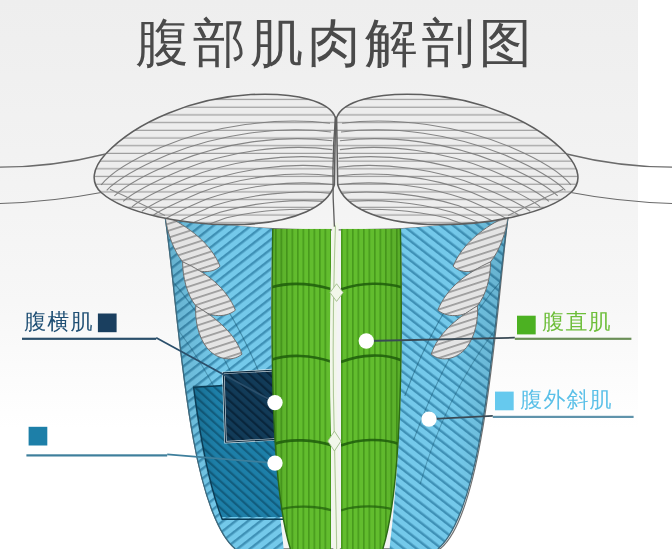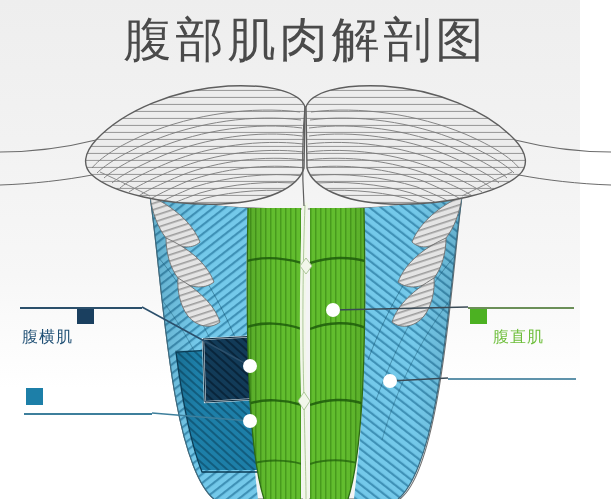--- a/index.html
+++ b/index.html
@@ -22,37 +22,37 @@
     font-size:48px;
     letter-spacing:4px;
     color:#4a4a4a;
     font-weight:400;
     line-height:60px;
     white-space:nowrap;
     user-select:none;
   }
 
   .label{position:absolute;display:flex;align-items:center;white-space:nowrap;}
-  .label .txt{font-size:16px;letter-spacing:1px;line-height:22px;margin-top:44px;}
+  .label .txt{font-size:20px;letter-spacing:1px;line-height:22px;}
   .sw{width:17px;height:17px;display:inline-block;}
   .rule{position:absolute;height:2px;}
 
   
   #lbl-tva{left:22px;top:282px;}
   #lbl-tva .txt{color:#1f4f74;margin-right:4px;}
   #lbl-tva .sw{background:#1a3f5f;}
   #rule-tva{left:20px;top:307px;width:122px;background:#2b4f6b;}
 
   #lbl-io{left:26px;top:388px;}
   #lbl-io .txt{color:#2f9bc4;margin-right:4px;}
   #lbl-io .sw{background:#1d7fa8;}
   #rule-io{left:24px;top:413px;width:128px;background:#3e7f9c;}
 
   
-  #lbl-ra{left:470px;top:282px;}
+  #lbl-ra{left:470px;top:282px;align-items:flex-end;}
   #lbl-ra .sw{background:#4cb122;margin-right:6px;}
   #lbl-ra .txt{color:#6dbe3a;}
   #rule-ra{left:468px;top:307px;width:106px;background:#6b8f58;}
 
   #lbl-eo{left:450px;top:353px;}
   #lbl-eo .sw{background:#66c9ee;margin-right:6px;}
   #lbl-eo .txt{color:#5bc0e8;}
   #rule-eo{left:448px;top:378px;width:128px;background:#5f93ab;}
 </style>
 </head>
@@ -312,15 +312,19 @@
     <span class="sw"></span>
   </div>
   <div class="rule" id="rule-io"></div>
 
   <div class="label" id="lbl-ra">
     <span class="sw"></span>
     <span class="txt">腹直肌</span>
   </div>
   <div class="rule" id="rule-ra"></div>
 
+  <div class="label" id="lbl-eo">
+    <span class="sw"></span>
+    <span class="txt">腹外斜肌</span>
+  </div>
   <div class="rule" id="rule-eo"></div>
 
 </div>
 
 </body></html>

